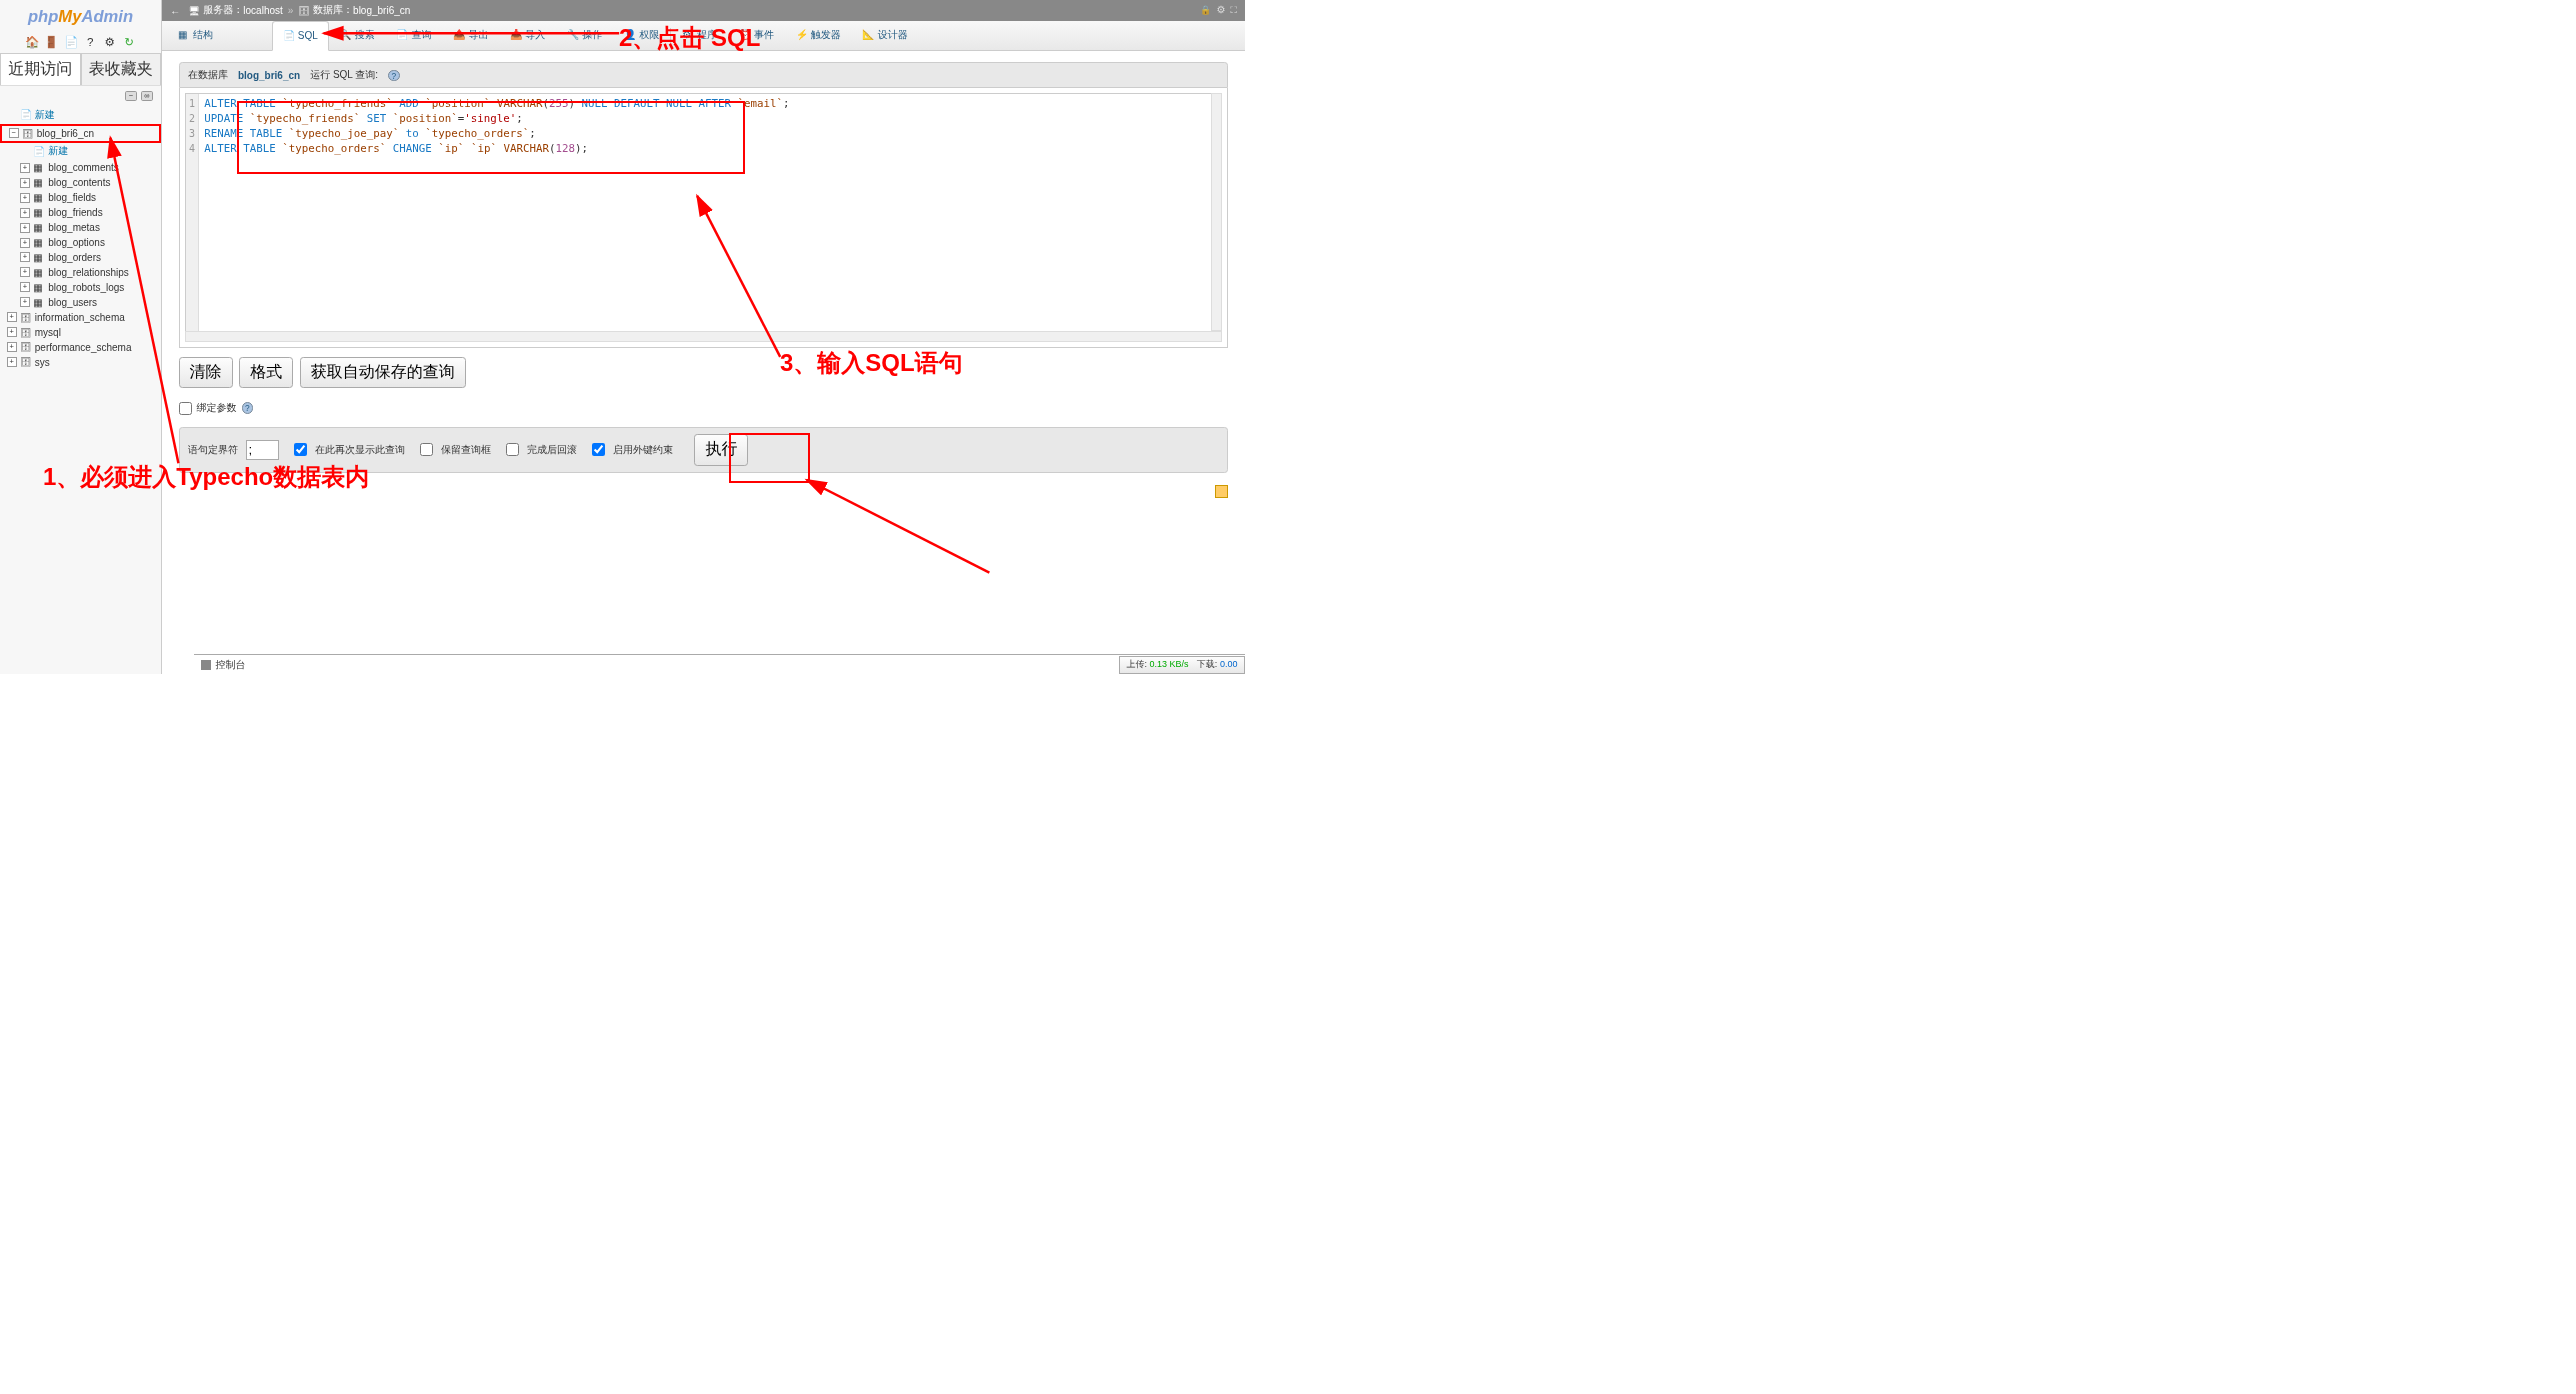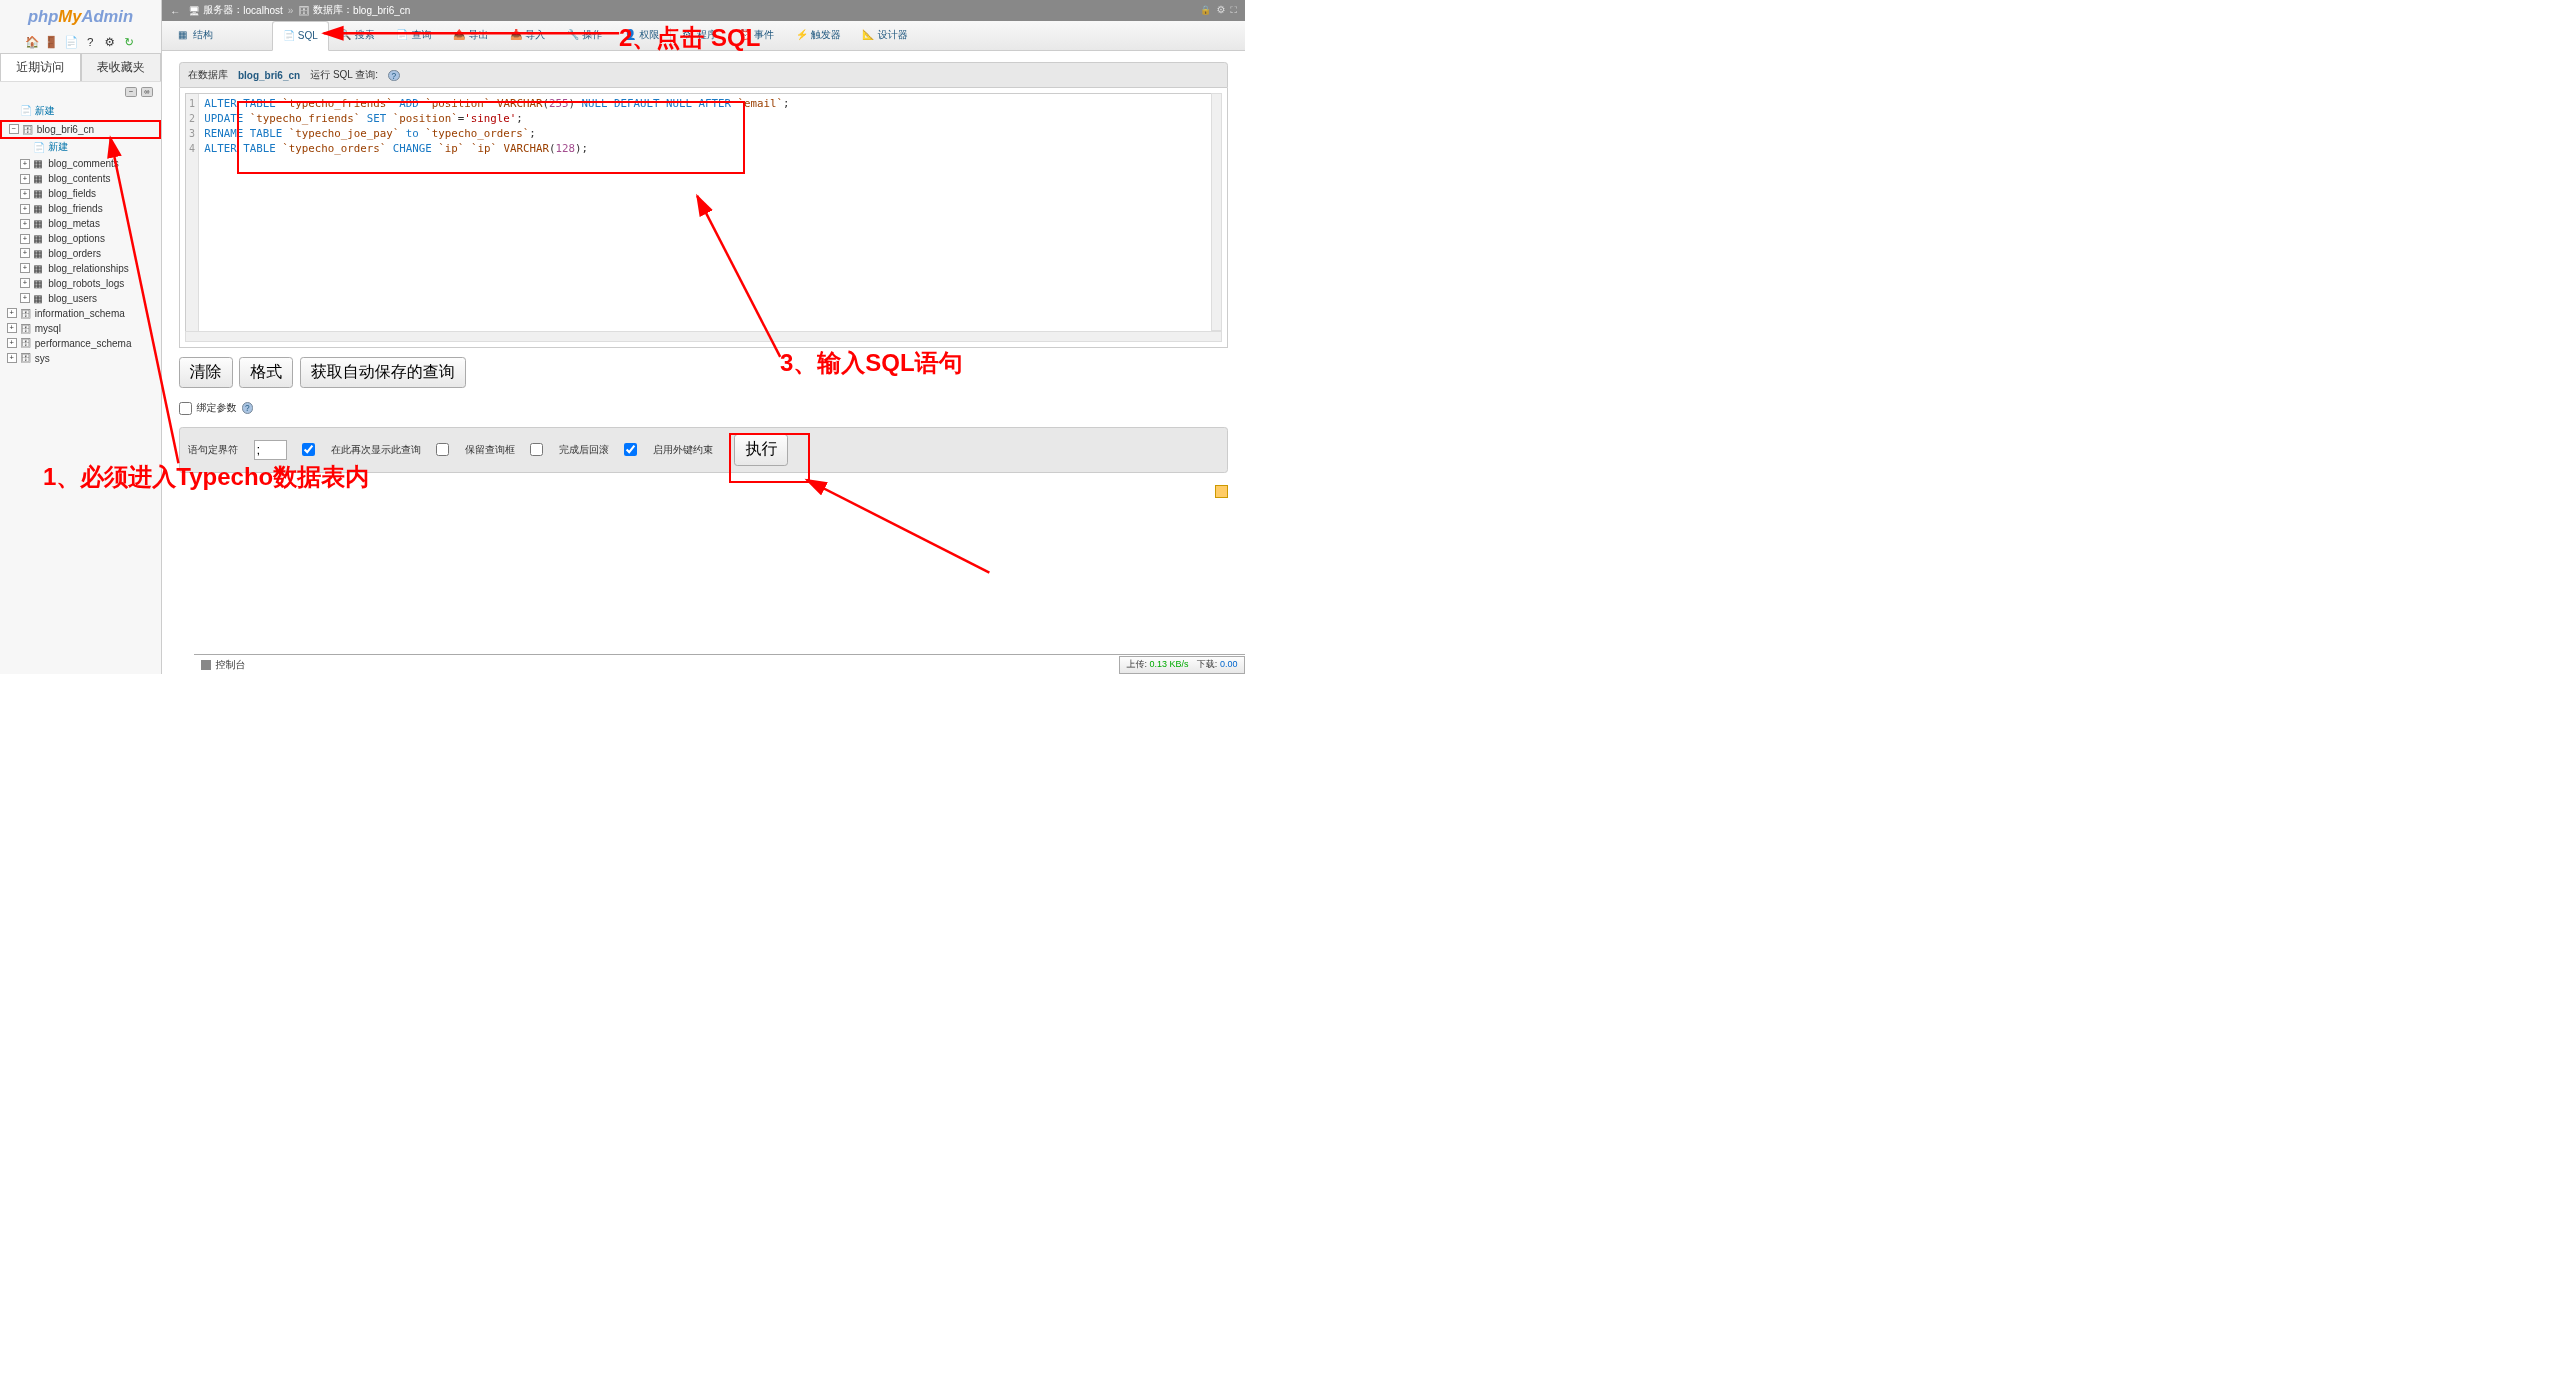--- a/index.html
+++ b/index.html
@@ -8,21 +8,21 @@
 
 
 .sidebar { width: 162px; background: #f7f7f7; border-right: 0.8px solid #ccc; display: flex; flex-direction: column; }
 .logo { padding: 6.6px 0; text-align: center; font-size: 16.6px; font-weight: bold; font-style: italic; }
 .logo .php { color: #7E9ED8; }
 .logo .my { color: #E88A00; }
 .logo .admin { color: #7E9ED8; }
 .icon-row { text-align: center; padding: 1.7px 0 5px; }
 .icon-row span { display: inline-block; width: 13.3px; height: 13.3px; margin: 0 1.7px; font-size: 11.6px; }
 .nav-buttons { display: flex; border-bottom: 0.8px solid #ddd; }
-.nav-btn { flex: 1; padding: 5px; text-align: center; background: #f0f0f0; border: 0.8px solid #ccc; border-bottom: none; cursor: pointer; font-size: 12px; }
+.nav-btn { flex: 1; padding: 5px; text-align: center; background: #f0f0f0; border: 0.8px solid #ccc; border-bottom: none; cursor: pointer; font-size: 16px; }
 .nav-btn.active { background: #fff; }
 .collapse-row { text-align: right; padding: 3.3px 8.3px; }
 .collapse-row span { display: inline-block; width: 11.6px; height: 10px; background: #ddd; border: 0.8px solid #999; border-radius: 1.7px; margin-left: 1.7px; font-size: 7.5px; text-align: center; line-height: 8.3px; }
 .tree { padding: 1.7px 0; flex: 1; overflow: auto; }
 .tree-item { padding: 1.7px 3.3px 1.7px 6.6px; display: flex; align-items: center; cursor: pointer; position: relative; }
 .tree-toggle { width: 10px; height: 10px; border: 0.8px solid #999; background: #fff; font-size: 7.5px; line-height: 8.3px; text-align: center; margin-right: 3.3px; display: inline-block; }
 .tree-icon { width: 11.6px; height: 11.6px; margin-right: 3.3px; display: inline-block; font-size: 10px; }
 .tree-item.lvl1 { padding-left: 20px; }
 .new-db { color: #0073aa; }
 .tree-item.highlighted { border: 2.5px solid red; }
@@ -54,21 +54,21 @@
 .func { color: #9a3f00; }
 .num { color: #a34e8f; }
 .str { color: #b00000; }
 .scroll-ind { position: absolute; bottom: 5px; left: 5px; right: 5px; height: 11.6px; background: #f0f0f0; border: 0.8px solid #ddd; }
 .scroll-right { position: absolute; top: 5px; bottom: 16.6px; right: 5px; width: 11.6px; background: #f0f0f0; border: 0.8px solid #ddd; }
 
 .btn-row { padding: 8.3px 0; display: flex; gap: 6.6px; }
 .btn { padding: 4.1px 10px; border: 0.8px solid #aaa; background: linear-gradient(#fdfdfd,#e8e8e8); border-radius: 3.3px; cursor: pointer; font-size: 16px; }
 .bind-row { padding: 5px 0; display: flex; align-items: center; gap: 5px; }
 .options-bar { background: #e8e8e8; border: 0.8px solid #ccc; border-radius: 3.3px; padding: 6.6px 8.3px; display: flex; align-items: center; gap: 15px; margin-top: 6.6px; }
-.opt { display: flex; align-items: center; gap: 16px; }
+.opt { display: flex; align-items: center; gap: 8px; }
 .delim-input { width: 33px; padding: 1.7px; border: 0.8px solid #aaa; background: #fff; }
 .exec-wrap { margin-left: 6.6px; }
 .footer-icon { margin-top: 11.6px; text-align: right; }
 
 
 .console-bar { position: absolute; bottom: 0; left: 194px; right: 0; background: #fff; border-top: 0.8px solid #aaa; padding: 2.5px 6.6px; display: flex; align-items: center; font-size: 10px; }
 .console-toggle { width: 10px; height: 10px; background: #888; margin-right: 5px; }
 
 
 .status-bar { position: absolute; bottom: 0; right: 0; border: 0.8px solid #aaa; background: linear-gradient(#fdfdfd,#e8e8e8); padding: 1.7px 6.6px; font-size: 9px; display: flex; gap: 8.3px; }

